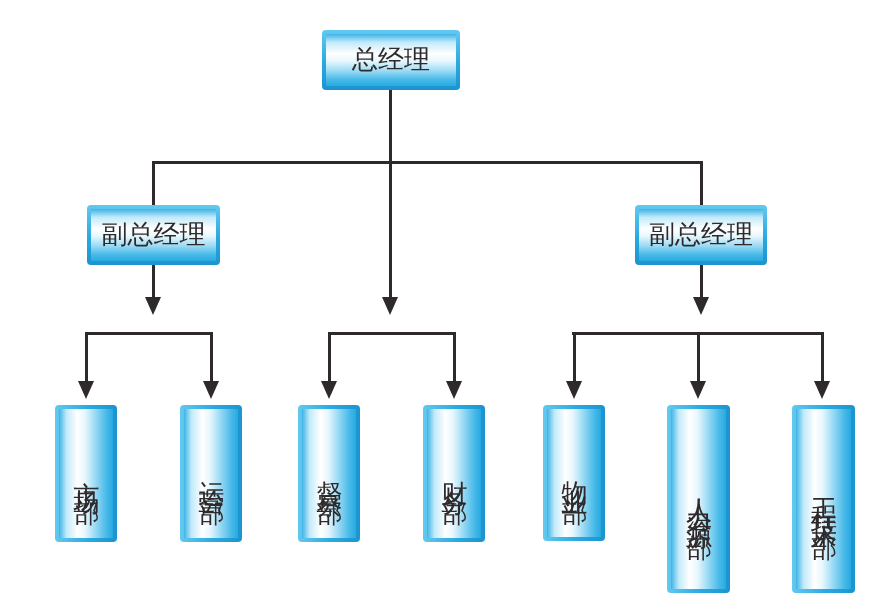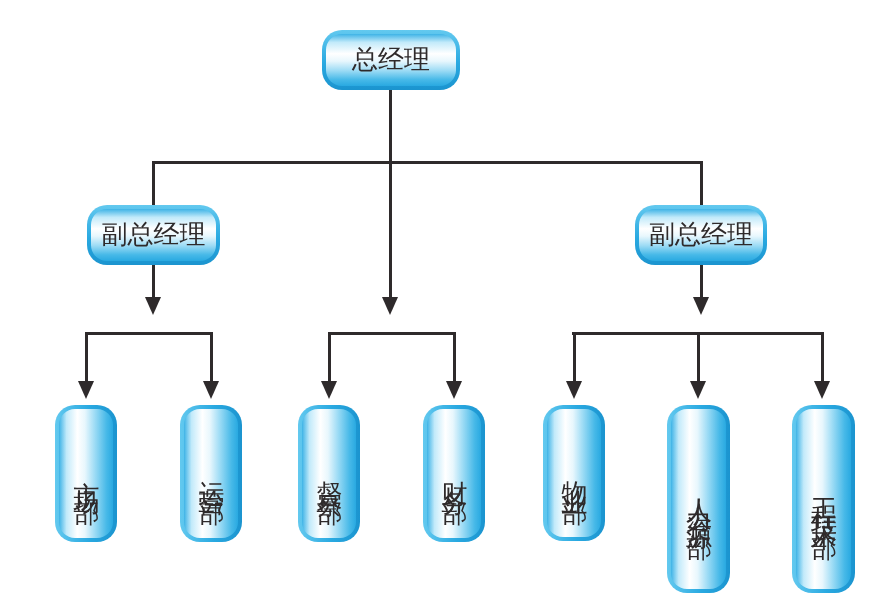--- a/index.html
+++ b/index.html
@@ -23,21 +23,21 @@
   .arrow-down{
     position:absolute;width:0;height:0;
     border-left:8px solid transparent;
     border-right:8px solid transparent;
     border-top:18px solid var(--line-color);
   }
   .node{
     position:absolute;
     box-sizing:border-box;
     border:4px solid transparent;
-    border-radius:20px;
+    border-radius:4px;
     background-clip:padding-box,border-box;
     background-origin:padding-box,border-box;
     color:var(--text-color);
     font-size:26px;
     line-height:1.15;
     display:flex;align-items:center;justify-content:center;
     white-space:nowrap;
   }
   .node-h{
     background-image:

